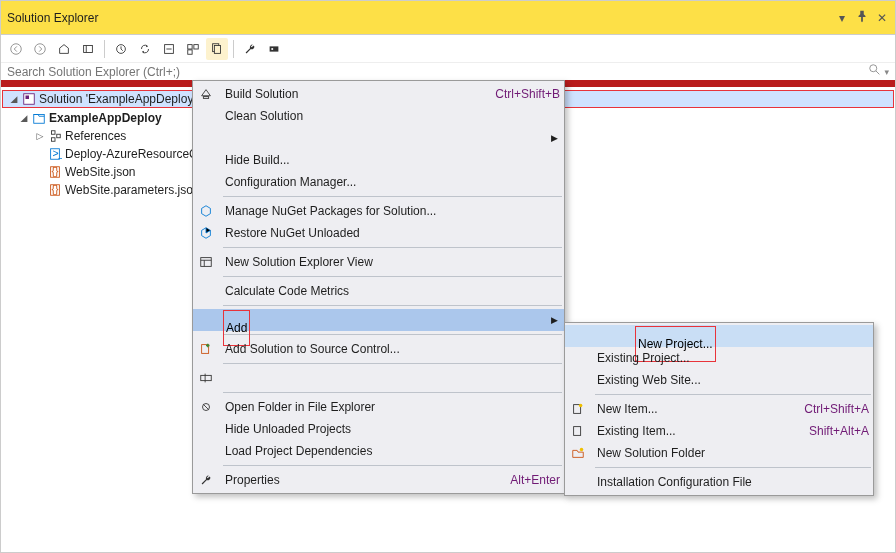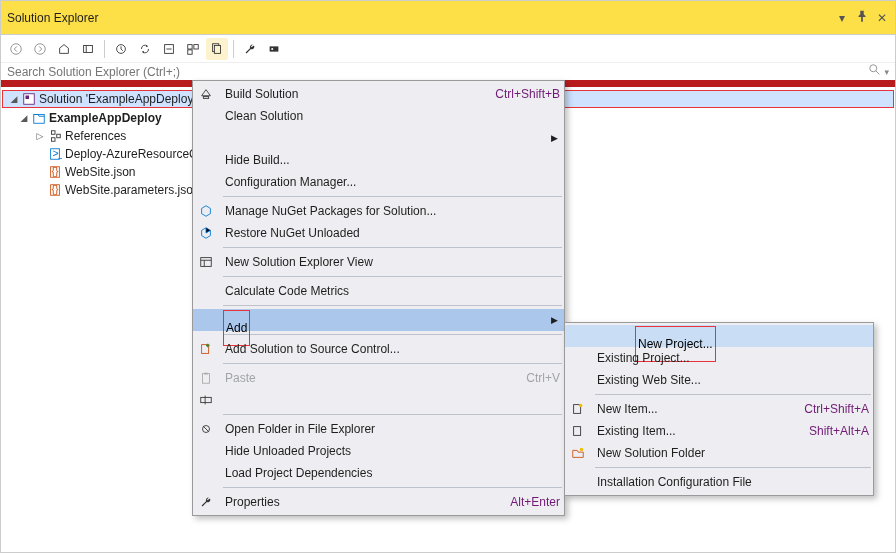--- a/index.html
+++ b/index.html
@@ -270,30 +270,20 @@
     <div class="menu-item">
       <span class="menu-ico">
           <svg viewBox="0 0 16 16">
             <rect x="3" y="3" width="8" height="10" fill="none" stroke="#ca5010"></rect>
             <path d="M10 2v4M8 4h4" stroke="#388a34" stroke-width="1.5"></path>
           </svg>
         </span>
       <span class="menu-label">Add Solution to Source Control...</span>
     </div>
     <div class="menu-sep"></div>
-    <div class="menu-item disabled">
-      <span class="menu-ico">
-          <svg viewBox="0 0 16 16">
-            <rect x="4" y="3" width="8" height="11" fill="none" stroke="#aaa"></rect>
-            <rect x="6" y="2" width="4" height="2" fill="#aaa"></rect>
-          </svg>
-        </span>
-      <span class="menu-label">Paste</span>
-      <span class="menu-shortcut">Ctrl+V</span>
-    </div>
     <div class="menu-item">
       <span class="menu-ico">
           <svg viewBox="0 0 16 16">
             <rect x="2" y="5" width="12" height="6" fill="none" stroke="#333"></rect>
             <path d="M7 3v10" stroke="#333"></path>
           </svg>
         </span>
     </div>
     <div class="menu-sep"></div>
     <div class="menu-item">

